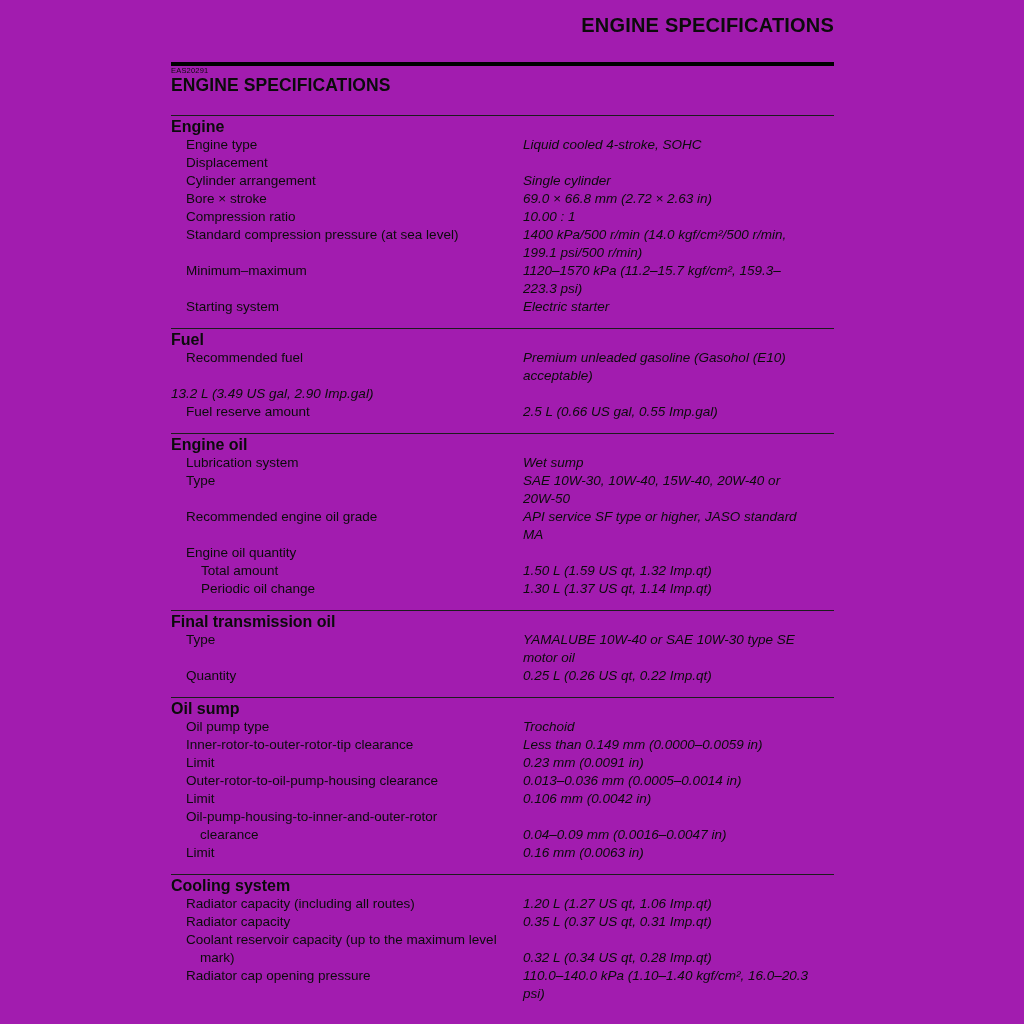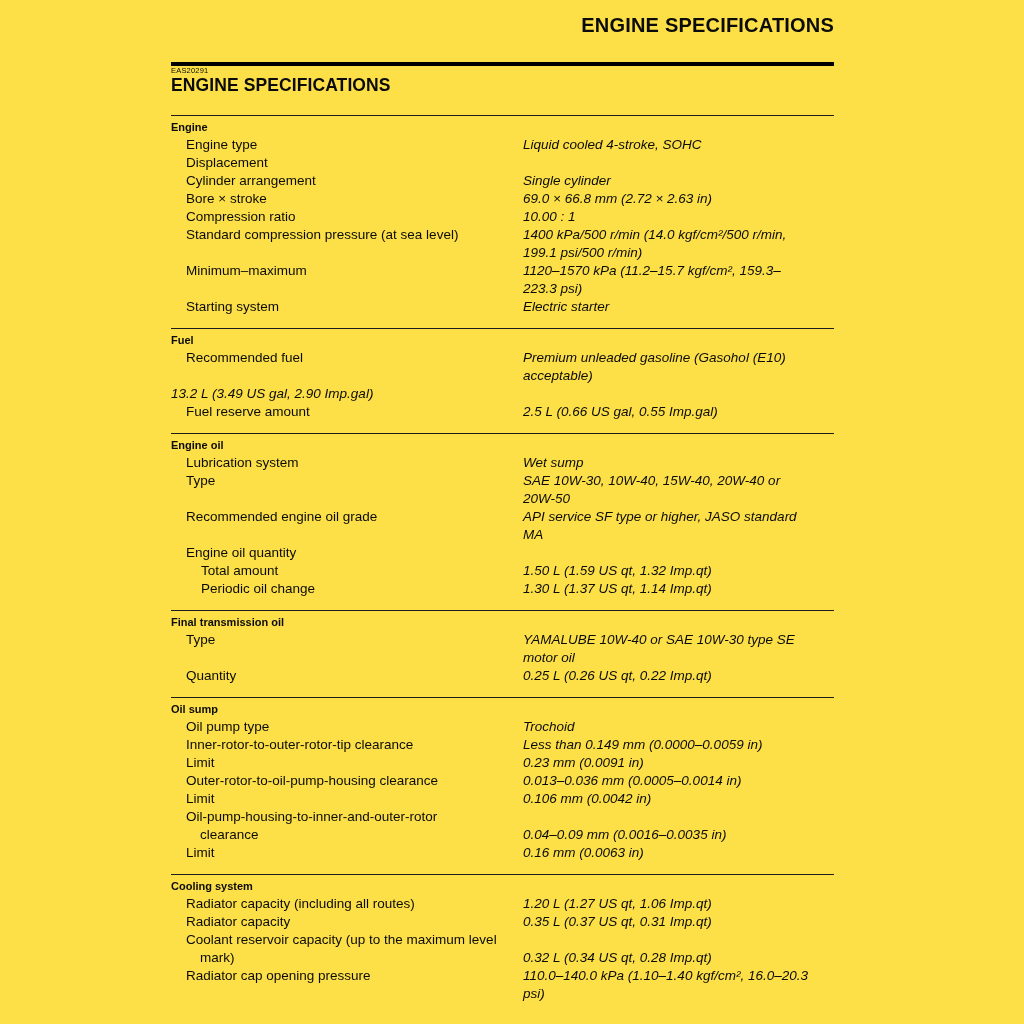--- a/index.html
+++ b/index.html
@@ -8,21 +8,21 @@
     color: #0b0b0b;
     -webkit-text-size-adjust: none;
   }
   .page {
     position: relative;
     width: 1024px;
     height: 1024px;
     box-sizing: border-box;
     padding: 13px 190px 0 171px;
     overflow: hidden;
-    background: #fde047;
+    background: #a21caf;
   }
   .running-header {
     font-size: 20px;
     font-weight: 700;
     text-align: right;
     line-height: 24px;
     letter-spacing: 0.2px;
   }
   .thick-rule {
     height: 3.5px;
@@ -40,21 +40,21 @@
     line-height: 20px;
     margin: 0;
     letter-spacing: 0.1px;
   }
   .sections { margin-top: 20px; }
   .spec-section {
     border-top: 1.5px solid #1c1c1c;
     padding: 2px 0 12px 0;
   }
   .section-title {
-    font-size: 11px;
+    font-size: 16px;
     font-weight: 700;
     line-height: 18px;
     margin: 0;
   }
   .row {
     display: flex;
     align-items: flex-start;
     font-size: 13.5px;
     line-height: 18px;
   }
@@ -202,21 +202,21 @@
       </div>
       <div class="row">
         <div class="lbl">Limit</div>
         <div class="val">0.106 mm (0.0042 in)</div>
       </div>
       <div class="row bottom">
         <div class="lbl">
           <span class="l1">Oil-pump-housing-to-inner-and-outer-rotor</span>
           <span class="l2">clearance</span>
         </div>
-        <div class="val">0.04–0.09 mm (0.0016–0.0035 in)</div>
+        <div class="val">0.04–0.09 mm (0.0016–0.0047 in)</div>
       </div>
       <div class="row">
         <div class="lbl">Limit</div>
         <div class="val">0.16 mm (0.0063 in)</div>
       </div>
     </section>
 
     <section class="spec-section">
       <h2 class="section-title">Cooling system</h2>
       <div class="row">

